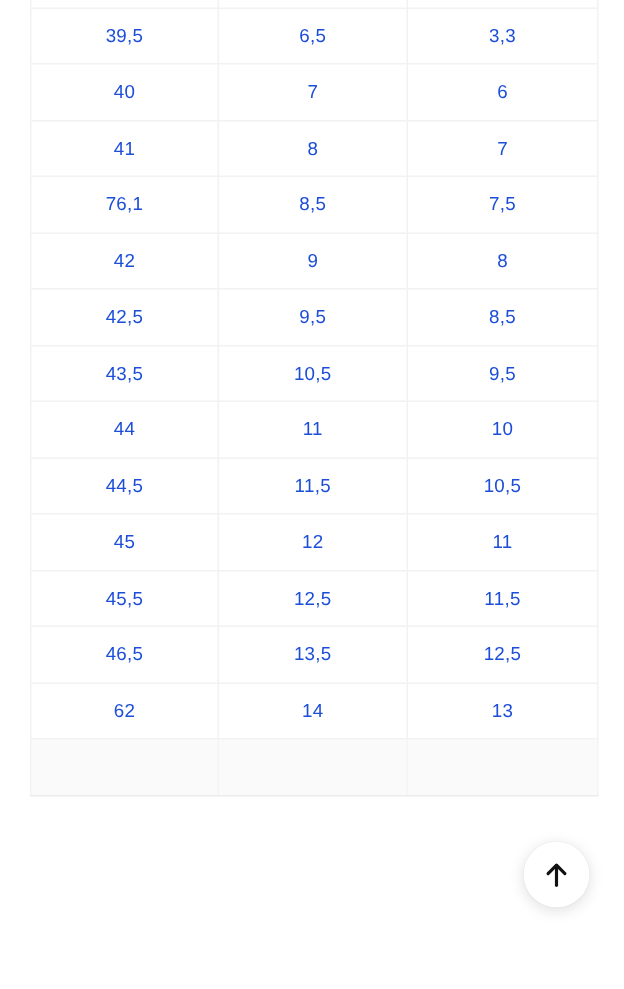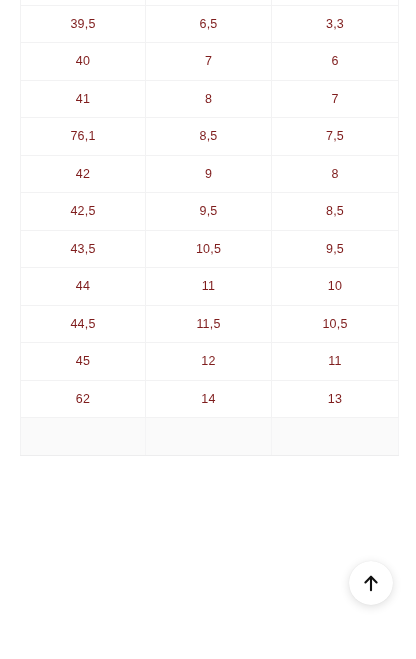--- a/index.html
+++ b/index.html
@@ -40,21 +40,21 @@
   table.size-table col.c2 { width: 126px; }
   table.size-table col.c3 { width: 127px; }
 
   table.size-table td {
     height: 37.5px;
     padding: 0;
     text-align: center;
     vertical-align: middle;
     font-size: 12.5px;
     line-height: 1;
-    color: #7f1d1d;
+    color: #1d4ed8;
     letter-spacing: 0.2px;
     background: #ffffff;
     border-right: 1px solid #f2f2f3;
     border-bottom: 1px solid #f2f2f3;
     white-space: nowrap;
   }
 
   table.size-table tr td:first-child {
     border-left: 1px solid #f2f2f3;
   }
@@ -153,20 +153,30 @@
             <td>44,5</td>
             <td>11,5</td>
             <td>10,5</td>
           </tr>
           <tr>
             <td>45</td>
             <td>12</td>
             <td>11</td>
           </tr>
           <tr>
+            <td>45,5</td>
+            <td>12,5</td>
+            <td>11,5</td>
+          </tr>
+          <tr>
+            <td>46,5</td>
+            <td>13,5</td>
+            <td>12,5</td>
+          </tr>
+          <tr>
             <td>62</td>
             <td>14</td>
             <td>13</td>
           </tr>
           <tr class="filler">
             <td></td>
             <td></td>
             <td></td>
           </tr>
         </tbody>

